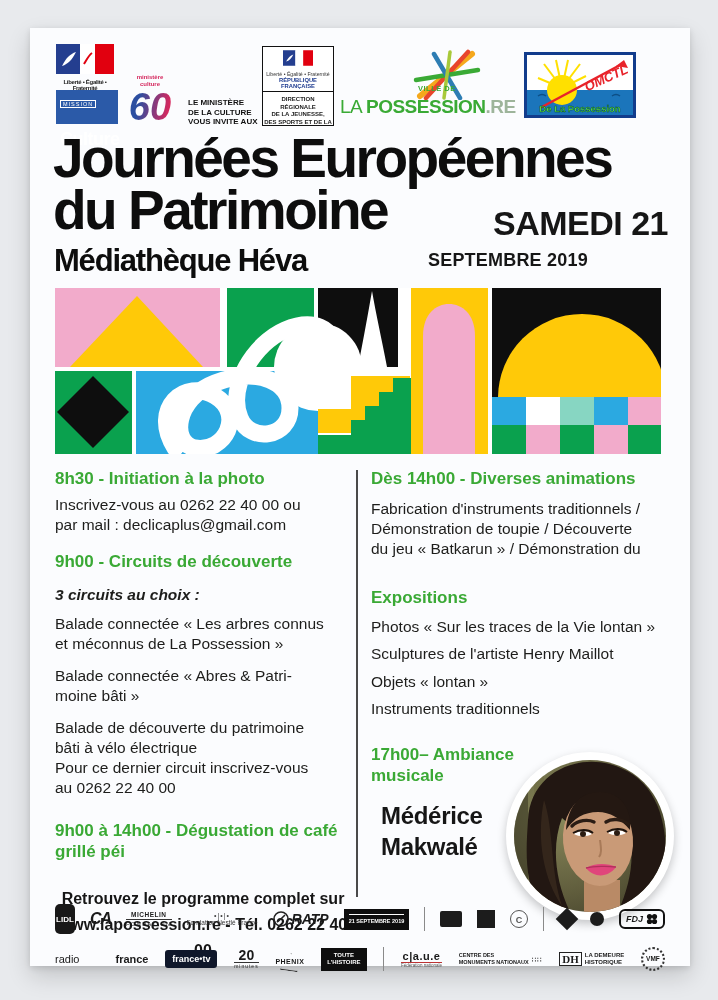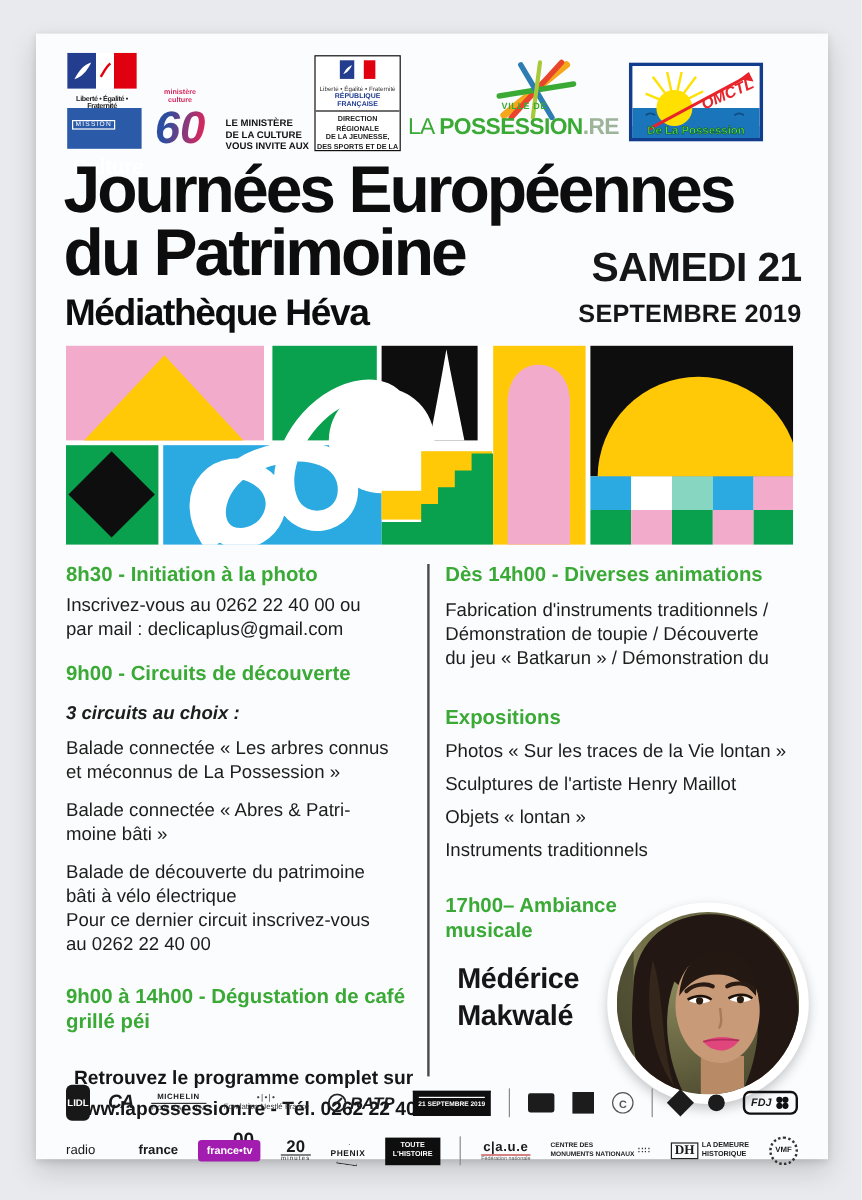--- a/index.html
+++ b/index.html
@@ -33,21 +33,21 @@
   .ville .name-row b{font-weight:bold;}
   .ville .tld{color:#9db49a;font-weight:bold;}
   .omctl{left:494px;top:24px;width:112px;height:66px;}
   .omctl text{font-family:"Liberation Sans",sans-serif;}
 
   
   .title1{left:23px;top:104px;width:630px;font-size:55px;line-height:52px;font-weight:bold;color:#0d0d0d;letter-spacing:-2.5px;}
   .title2{left:23px;top:156px;width:630px;font-size:55px;line-height:52px;font-weight:bold;color:#0d0d0d;letter-spacing:-2.5px;}
   .venue{left:24px;top:215px;font-size:31px;font-weight:bold;color:#0d0d0d;letter-spacing:-1.2px;}
   .date1{left:398px;top:176px;width:240px;text-align:right;font-size:34px;font-weight:bold;color:#161616;letter-spacing:-.5px;}
-  .date2{left:398px;top:222px;width:240px;text-align:right;font-size:21px;font-weight:bold;color:#161616;letter-spacing:.2px;}
+  .date2{left:398px;top:222px;width:240px;font-size:18px;font-weight:bold;color:#161616;letter-spacing:.2px;}
 
   
   .band{left:25px;top:260px;}
 
   
   .colL{left:25px;top:440px;width:296px;}
   .colR{left:341px;top:440px;width:296px;}
   .vdiv{left:326px;top:442px;width:1.5px;height:427px;background:#4a4a4a;}
   .green-h{color:#3aa935;font-weight:bold;font-size:17px;line-height:21px;}
   .body-t{color:#1d1d1b;font-size:15.5px;line-height:20px;}
@@ -80,21 +80,21 @@
   .ratp svg{display:block;}
   .badge{background:#0e0e0e;color:#fff;font-size:5.5px;font-weight:bold;padding:4px 5px 5px;line-height:7px;border-top:1px solid #0e0e0e;}
   .badge .rule{height:1px;background:#fff;margin-bottom:3px;}
   .sq-logo{width:22px;height:16px;background:#1c1c1c;border-radius:2px;}
   .sq-logo2{width:18px;height:18px;background:#1c1c1c;}
   .coe{width:18px;height:18px;border-radius:50%;border:1.5px solid #555;color:#555;font-size:9px;line-height:18px;font-weight:bold;box-sizing:border-box;}
   .diam{width:16px;height:16px;background:#1c1c1c;transform:rotate(45deg);}
   .dot-logo{width:14px;height:14px;border-radius:50%;background:#1c1c1c;}
   .fdj{border:2px solid #111;border-radius:6px;padding:2px 5px;display:flex;gap:3px;align-items:center;font-size:9px;font-weight:bold;font-style:italic;}
   .rf{font-size:11px;}.rf b{font-weight:bold;margin-left:36px;}
-  .ftv{background:#a21caf;color:#fff;border-radius:3px;font-size:9px;font-weight:bold;padding:4px 7px;}
+  .ftv{background:#0f172a;color:#fff;border-radius:3px;font-size:9px;font-weight:bold;padding:4px 7px;}
   .m20 .n{font-size:14px;font-weight:bold;line-height:13px;}
   .m20 .l{font-size:5px;letter-spacing:1px;border-top:1px solid #333;}
   .phenix{font-size:7px;font-weight:bold;letter-spacing:.5px;position:relative;padding-top:5px;}
   .phenix:before{content:"";position:absolute;left:50%;top:0;width:16px;height:16px;border:1.2px solid #333;transform:translateX(-50%) rotate(8deg);clip-path:polygon(50% 0,100% 100%,0 100%);}
   .th{background:#0e0e0e;color:#fff;font-size:6px;font-weight:bold;line-height:7.5px;padding:4px 6px;}
   .caue .t{font-size:11px;font-weight:bold;letter-spacing:.5px;}
   .caue .s{font-size:4.5px;color:#555;border-top:1.5px solid #b33;}
   .cmn{font-size:5.5px;font-weight:bold;line-height:7px;text-align:left;display:flex;gap:3px;align-items:center;}
   .cmn .dots{font-size:7px;letter-spacing:1px;color:#333;}
   .dh{display:flex;gap:3px;align-items:center;}

